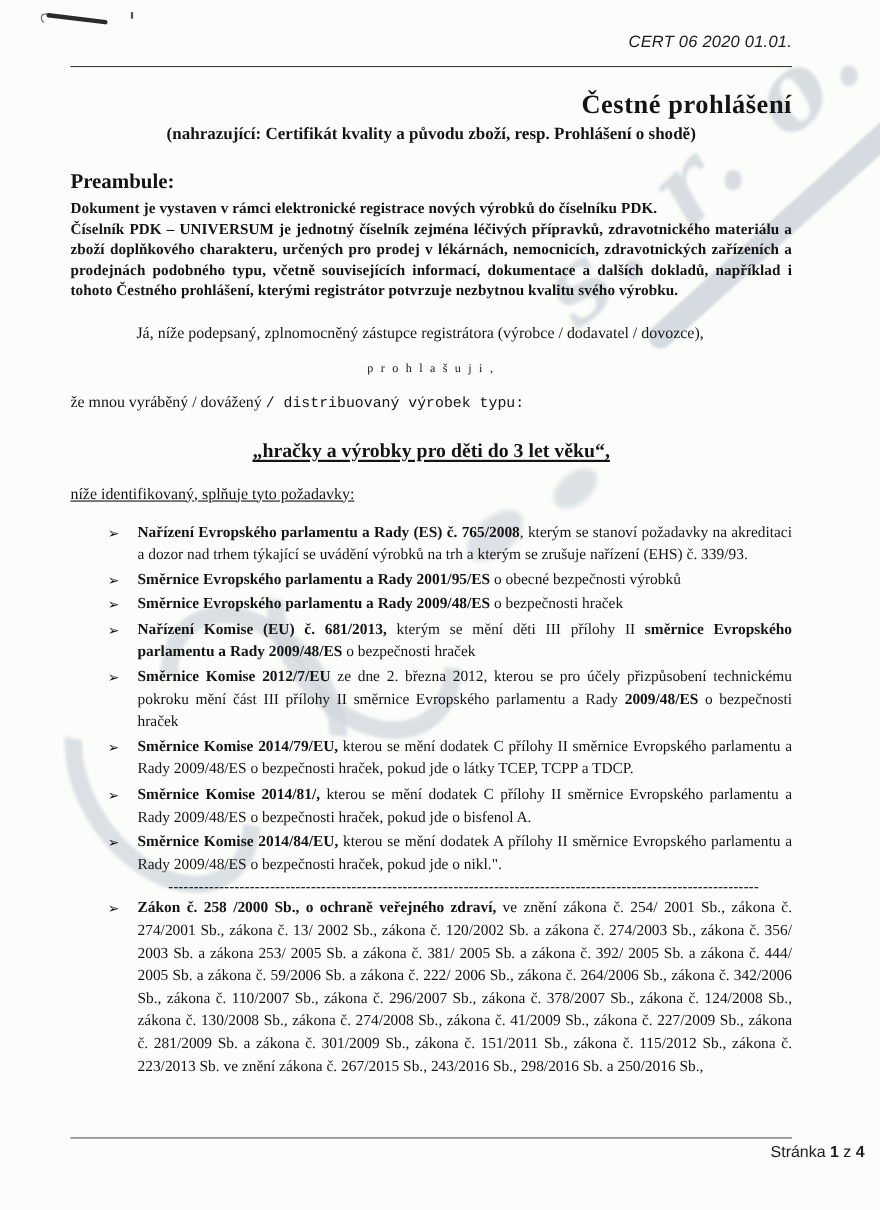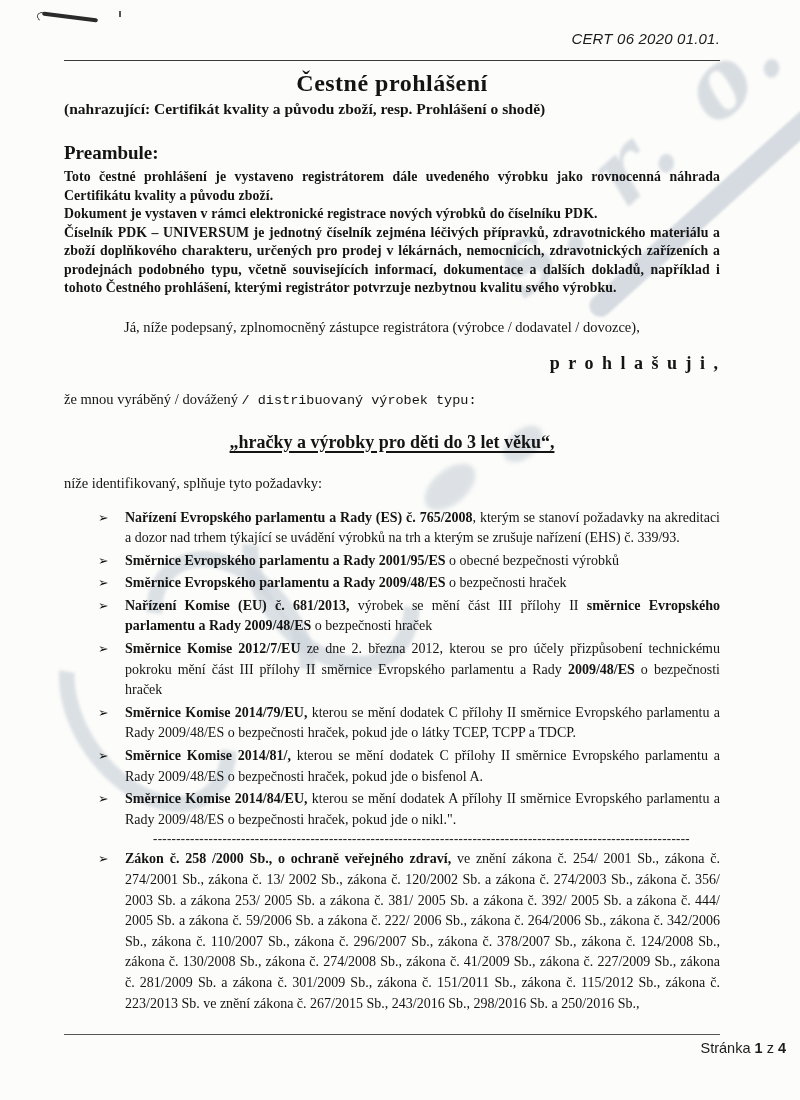--- a/index.html
+++ b/index.html
@@ -41,41 +41,41 @@
   .artifact-tick{position:absolute;left:119px;top:11px;width:1.5px;height:6px;background:#555;z-index:2;}
 
   
   .content{position:relative;z-index:1;padding:30px 80px 0 64px;}
   .doc-ref{
     text-align:right;font-family:"Liberation Sans",sans-serif;
     font-style:italic;font-size:15px;color:#1c1c1c;letter-spacing:.2px;
   }
   .rule-top{border:none;border-top:1.6px solid #3a3a3a;margin:13px 0 0 0;}
   .title{
-    text-align:center;font-size:24px;font-weight:bold;letter-spacing:.5px;
-    margin-top:9px;
+    text-align:right;font-size:24px;font-weight:bold;letter-spacing:.5px;
+    margin-top:22px;
   }
-  .subtitle{font-size:15.5px;font-weight:bold;margin-top:3px;}
+  .subtitle{text-align:center;font-size:15.5px;font-weight:bold;margin-top:3px;}
 
   .preamble-heading{font-size:19px;font-weight:bold;margin-top:24px;}
   .preamble p{
     margin:0;font-size:13.8px;font-weight:bold;line-height:18.5px;
     text-align:justify;letter-spacing:.1px;
   }
   .preamble{margin-top:4px;}
 
   .intro{margin-top:21px;font-size:14.5px;text-indent:60px;}
-  .verb{margin-top:17px;text-align:right;font-size:18px;font-weight:bold;letter-spacing:2px;}
+  .verb{margin-top:17px;text-align:center;font-size:11px;font-weight:normal;letter-spacing:2px;}
   .product-intro{margin-top:17px;font-size:14.5px;}
   .product-intro .sans{font-family:Liberation Mono, monospace;font-size:13.5px;}
   .product{
     margin-top:24px;text-align:center;font-size:18px;font-weight:bold;
     text-decoration:underline;text-decoration-thickness:2px;text-underline-offset:3px;
   }
-  .req-intro{margin-top:22px;font-size:14.5px;}
+  .req-intro{margin-top:22px;font-size:14.5px;text-decoration:underline;}
 
   .req-list{margin-top:16px;}
   .req-item{
     position:relative;padding-left:61px;font-size:14px;line-height:20.6px;
     text-align:justify;margin-bottom:2px;
   }
   .req-item .marker{
     position:absolute;left:34px;top:0;
     font-family:"DejaVu Sans",sans-serif;font-size:12.5px;color:#111;
   }
@@ -117,39 +117,38 @@
   <div class="content">
 
     <div class="doc-ref">CERT 06 2020 01.01.</div>
     <hr class="rule-top">
 
     <div class="title">Čestné prohlášení</div>
     <div class="subtitle">(nahrazující: Certifikát kvality a původu zboží, resp. Prohlášení o shodě)</div>
 
     <div class="preamble-heading">Preambule:</div>
     <div class="preamble">
-      <p>Toto čestné prohlášení je vystaveno registrátorem dále uvedeného výrobku jako rovnocenná náhrada Certifikátu kvality a původu zboží.</p>
       <p>Dokument je vystaven v rámci elektronické registrace nových výrobků do číselníku PDK.</p>
       <p>Číselník PDK – UNIVERSUM je jednotný číselník zejména léčivých přípravků, zdravotnického materiálu a zboží doplňkového charakteru, určených pro prodej v lékárnách, nemocnicích, zdravotnických zařízeních a prodejnách podobného typu, včetně souvisejících informací, dokumentace a dalších dokladů, například i tohoto Čestného prohlášení, kterými registrátor potvrzuje nezbytnou kvalitu svého výrobku.</p>
     </div>
 
     <div class="intro">Já, níže podepsaný, zplnomocněný zástupce registrátora (výrobce / dodavatel / dovozce),</div>
     <div class="verb">p r o h l a š u j i ,</div>
 
     <div class="product-intro"><span>že mnou vyráběný / dovážený  </span><span class="sans">/ distribuovaný výrobek typu:</span></div>
 
     <div class="product">„hračky a výrobky pro děti do 3 let věku“,</div>
 
     <div class="req-intro">níže identifikovaný, splňuje tyto požadavky:</div>
 
     <div class="req-list">
         <div class="req-item"><span class="marker">➢</span><span class="b">Nařízení Evropského parlamentu a Rady (ES) č. 765/2008</span><span>, kterým se stanoví požadavky na akreditaci a dozor nad trhem týkající se uvádění výrobků na trh a kterým se zrušuje nařízení (EHS) č. 339/93.</span></div>
         <div class="req-item"><span class="marker">➢</span><span class="b">Směrnice Evropského parlamentu a Rady 2001/95/ES</span><span> o obecné bezpečnosti výrobků</span></div>
         <div class="req-item"><span class="marker">➢</span><span class="b">Směrnice Evropského parlamentu a Rady 2009/48/ES</span><span> o bezpečnosti hraček</span></div>
-        <div class="req-item"><span class="marker">➢</span><span class="b">Nařízení Komise (EU) č. 681/2013,</span><span> výrobek se mění část III přílohy II </span><span class="b">směrnice Evropského parlamentu a Rady 2009/48/ES</span><span> o bezpečnosti hraček</span></div>
+        <div class="req-item"><span class="marker">➢</span><span class="b">Nařízení Komise (EU) č. 681/2013,</span><span> kterým se mění děti III přílohy II </span><span class="b">směrnice Evropského parlamentu a Rady 2009/48/ES</span><span> o bezpečnosti hraček</span></div>
         <div class="req-item"><span class="marker">➢</span><span class="b">Směrnice Komise 2012/7/EU</span><span> ze dne 2. března 2012, kterou se pro účely přizpůsobení technickému pokroku mění část III přílohy II směrnice Evropského parlamentu a Rady </span><span class="b">2009/48/ES</span><span> o bezpečnosti hraček</span></div>
         <div class="req-item"><span class="marker">➢</span><span class="b">Směrnice Komise 2014/79/EU,</span><span> kterou se mění dodatek C přílohy II směrnice Evropského parlamentu a Rady 2009/48/ES o bezpečnosti hraček, pokud jde o látky TCEP, TCPP a TDCP.</span></div>
         <div class="req-item"><span class="marker">➢</span><span class="b">Směrnice Komise 2014/81/,</span><span> kterou se mění dodatek C přílohy II směrnice Evropského parlamentu a Rady 2009/48/ES o bezpečnosti hraček, pokud jde o bisfenol A.</span></div>
         <div class="req-item"><span class="marker">➢</span><span class="b">Směrnice Komise 2014/84/EU,</span><span> kterou se mění dodatek A přílohy II směrnice Evropského parlamentu a Rady 2009/48/ES o bezpečnosti hraček, pokud jde o nikl.".</span></div>
         <div class="req-divider">--------------------------------------------------------------------------------------------------------------------</div>
         <div class="req-item"><span class="marker">➢</span><span class="b">Zákon č. 258 /2000 Sb., o ochraně veřejného zdraví,</span><span> ve znění zákona č. 254/ 2001 Sb., zákona č. 274/2001 Sb., zákona č. 13/ 2002 Sb., zákona č. 120/2002 Sb. a zákona č. 274/2003 Sb., zákona č. 356/ 2003 Sb. a zákona 253/ 2005 Sb. a zákona č. 381/ 2005 Sb. a zákona č. 392/ 2005 Sb. a zákona č. 444/ 2005 Sb. a zákona č. 59/2006 Sb. a zákona č. 222/ 2006 Sb., zákona č. 264/2006 Sb., zákona č. 342/2006 Sb., zákona č. 110/2007 Sb., zákona č. 296/2007 Sb., zákona č. 378/2007 Sb., zákona č. 124/2008 Sb., zákona č. 130/2008 Sb., zákona č. 274/2008 Sb., zákona č. 41/2009 Sb., zákona č. 227/2009 Sb., zákona č. 281/2009 Sb. a zákona č. 301/2009 Sb., zákona č. 151/2011 Sb., zákona č. 115/2012 Sb., zákona č. 223/2013 Sb. ve znění zákona č. 267/2015 Sb., 243/2016 Sb., 298/2016 Sb. a 250/2016 Sb.,</span></div>
       </div>
 
   </div>
 

